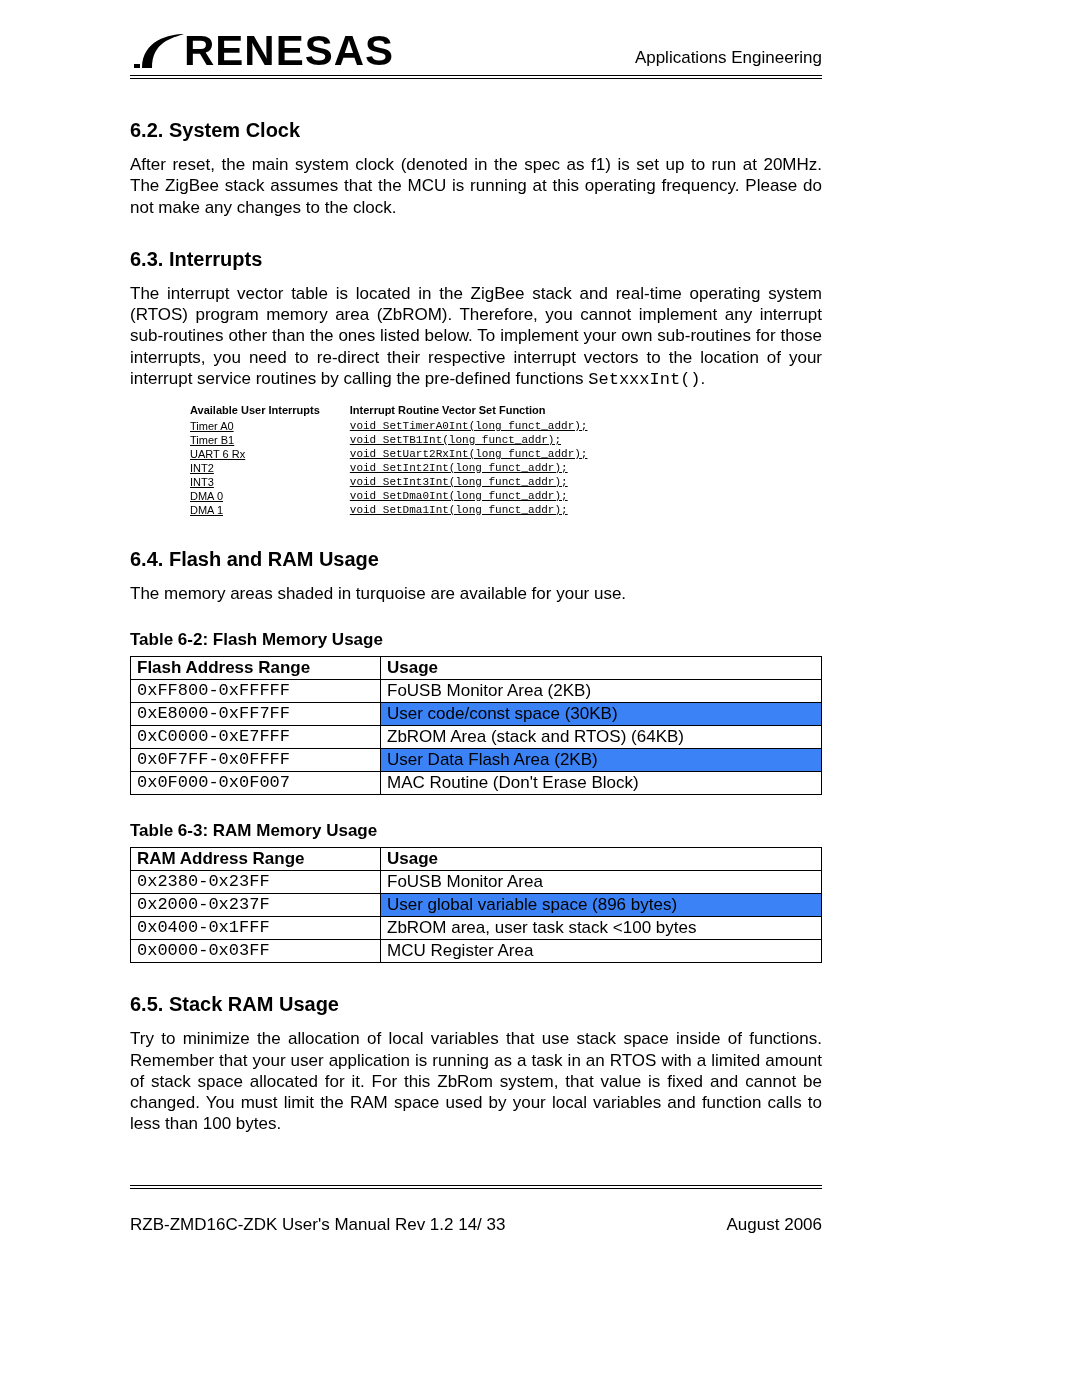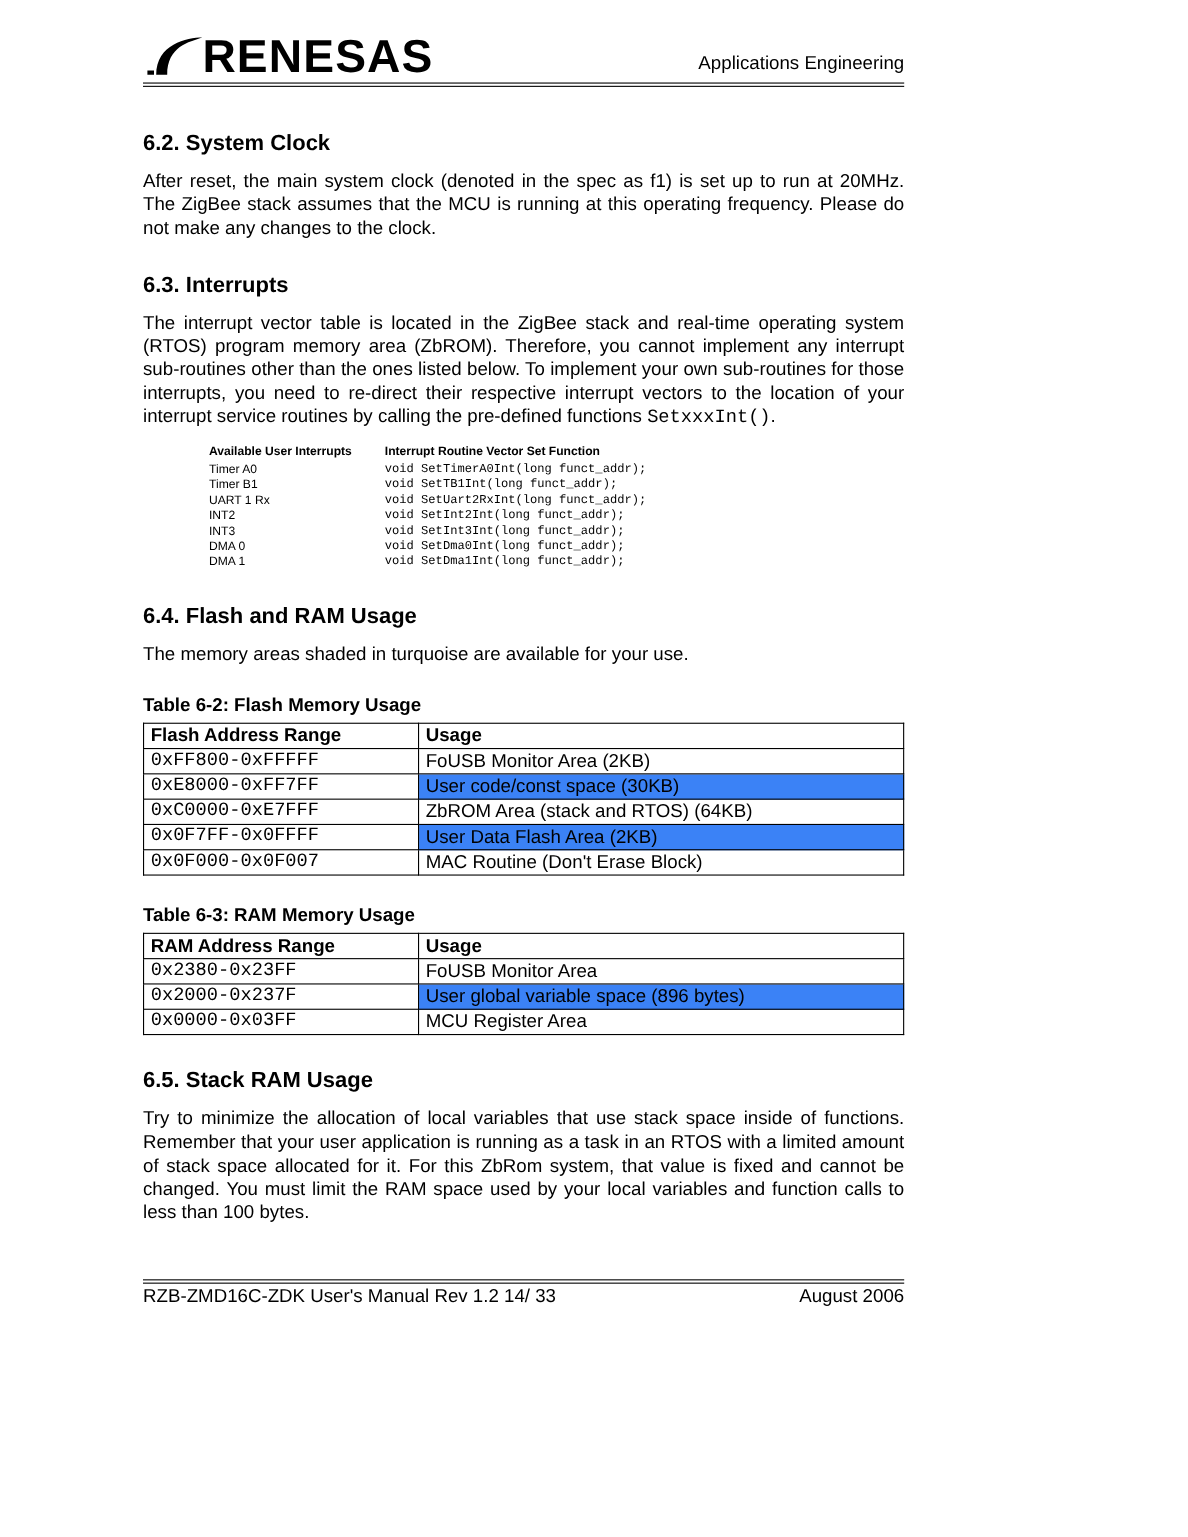--- a/index.html
+++ b/index.html
@@ -51,21 +51,21 @@
     line-height: 1.25;
   }
   code, .mono { font-family: "Courier New", Courier, monospace; font-size: 17px; }
 
   table.interrupts {
     margin-left: 60px;
     border-collapse: collapse;
     font-size: 11px;
   }
   table.interrupts th { text-align:left; font-weight:bold; padding: 0 30px 4px 0;}
-  table.interrupts td { padding: 0 30px 2px 0; vertical-align:top;}
+  table.interrupts td { padding: 0 30px 2px 0; vertical-align:top;text-decoration:underline;}
   table.interrupts td.fn { font-family:"Courier New",Courier,monospace; white-space:pre;}
 
   .table-caption {
     font-weight: bold;
     font-size: 17px;
     margin: 26px 0 6px 0;
   }
 
   table.mem {
     border-collapse: collapse;
@@ -84,21 +84,21 @@
 
   .footer-rule {
     border-top: 4px double #000;
     margin-top: 50px;
     height:0;
   }
   .footer {
     display:flex;
     justify-content: space-between;
     font-size: 17px;
-    margin-top: 2px;
+    margin-top: 26px;
   }
 </style>
 </head>
 <body>
 
 <div class="page">
 
   <div class="header">
     <div class="logo-wrap">
       <span class="renesas-logo">
@@ -130,21 +130,21 @@
     <tbody id="interrupts-body">
         <tr>
           <td>Timer A0</td>
           <td class="fn">void SetTimerA0Int(long funct_addr);</td>
         </tr>
         <tr>
           <td>Timer B1</td>
           <td class="fn">void SetTB1Int(long funct_addr);</td>
         </tr>
         <tr>
-          <td>UART 1 Rx</td>
+          <td>UART 6 Rx</td>
           <td class="fn">void SetUart2RxInt(long funct_addr);</td>
         </tr>
         <tr>
           <td>INT2</td>
           <td class="fn">void SetInt2Int(long funct_addr);</td>
         </tr>
         <tr>
           <td>INT3</td>
           <td class="fn">void SetInt3Int(long funct_addr);</td>
         </tr>
@@ -205,20 +205,24 @@
     <tbody id="ram-body">
         <tr>
           <td class="addr">0x2380-0x23FF</td>
           <td class="usage">FoUSB Monitor Area</td>
         </tr>
         <tr class="hl">
           <td class="addr">0x2000-0x237F</td>
           <td class="usage">User global variable space (896 bytes)</td>
         </tr>
         <tr>
+          <td class="addr">0x0400-0x1FFF</td>
+          <td class="usage">ZbROM area, user task stack &lt;100 bytes</td>
+        </tr>
+        <tr>
           <td class="addr">0x0000-0x03FF</td>
           <td class="usage">MCU Register Area</td>
         </tr>
       </tbody>
   </table>
 
   <h2 class="section">6.5. Stack RAM Usage</h2>
   <p class="body">Try to minimize the allocation of local variables that use stack space inside of functions. Remember that your user application is running as a task in an RTOS with a limited amount of stack space allocated for it. For this ZbRom system, that value is fixed and cannot be changed. You must limit the RAM space used by your local variables and function calls to less than 100 bytes.</p>
 
   <div class="footer-rule"></div>

